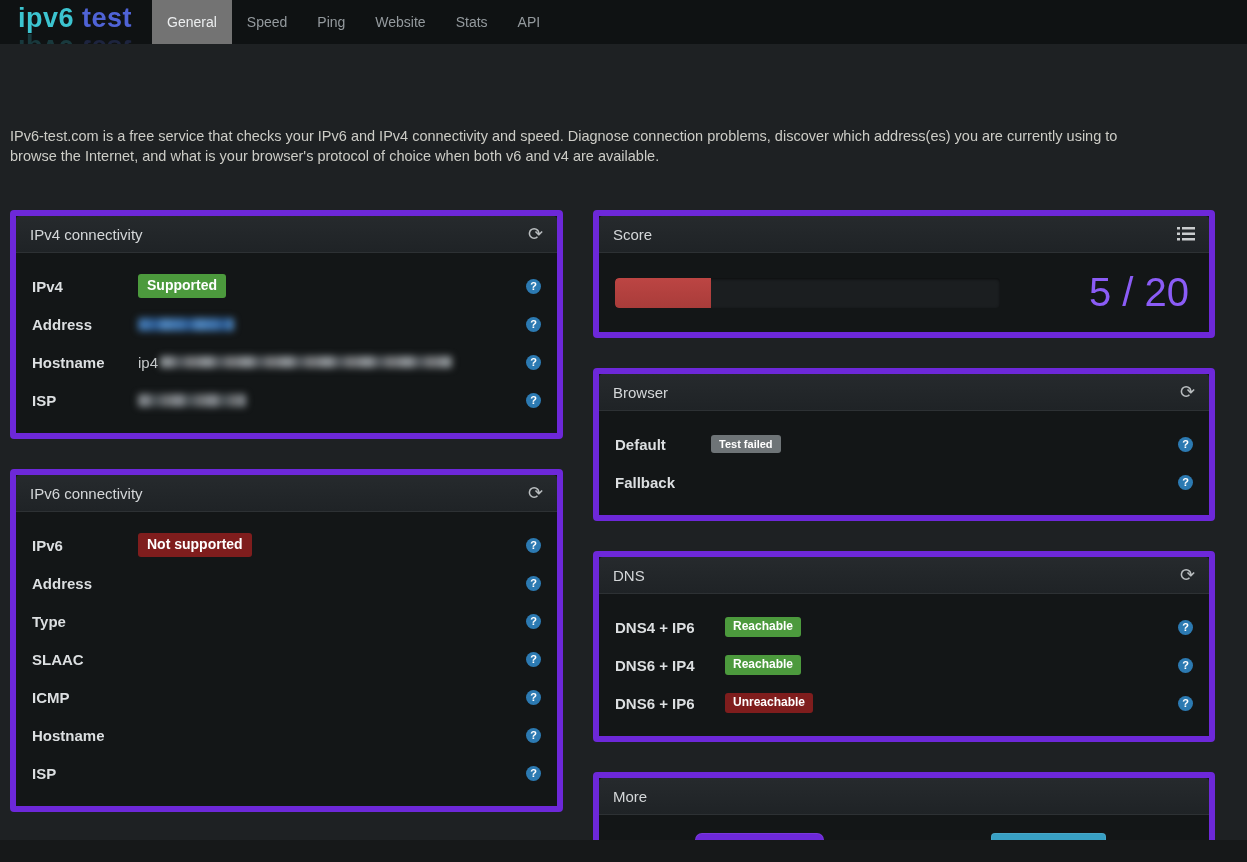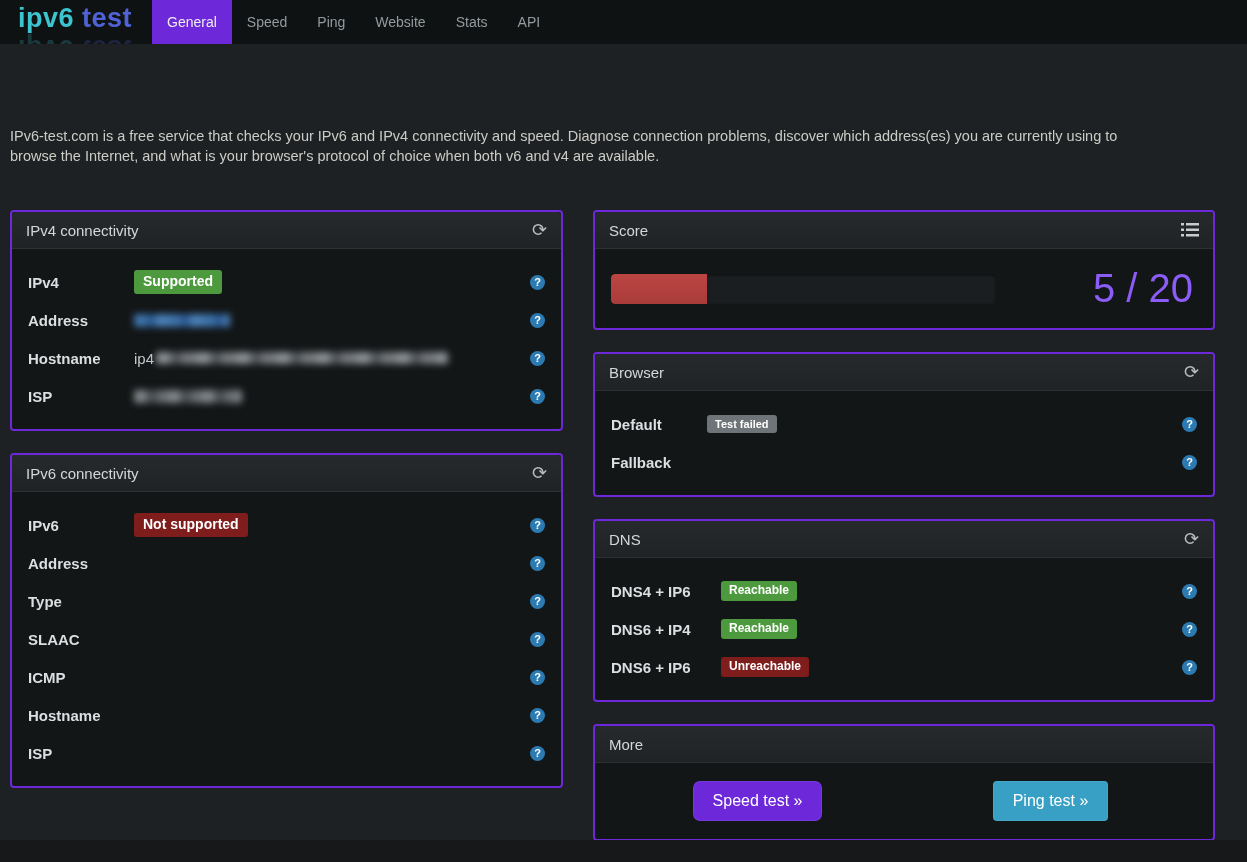--- a/index.html
+++ b/index.html
@@ -50,21 +50,21 @@
 
   .nav-items { display: flex; list-style: none; }
   .nav-items li {
     padding: 0 15px;
     line-height: 44px;
     font-size: 14px;
     color: #949a9e;
     cursor: pointer;
   }
   .nav-items li.active {
-    background: #6d28d9;
+    background: #737373;
     color: #eceeef;
   }
 
   
   .intro {
     margin: 82px 10px 0 10px;
     width: 1125px;
     font-size: 14.5px;
     line-height: 20px;
     color: #ccccc6;
@@ -75,23 +75,23 @@
     display: flex;
     margin: 44px 10px 0 10px;
     gap: 30px;
   }
   .col-left  { width: 553px; flex: none; }
   .col-right { width: 622px; flex: none; }
 
   
   .panel {
     background: #131617;
-    border: 2px solid #6d28d9;
+    border: 6px solid #6d28d9;
     border-radius: 4px;
-    margin-bottom: 22px;
+    margin-bottom: 30px;
   }
   .panel-header {
     height: 37px;
     padding: 0 14px;
     display: flex;
     align-items: center;
     justify-content: space-between;
     background: linear-gradient(#262a2d, #1f2326);
     border-bottom: 1px solid #2d3134;
     border-radius: 4px 4px 0 0;

